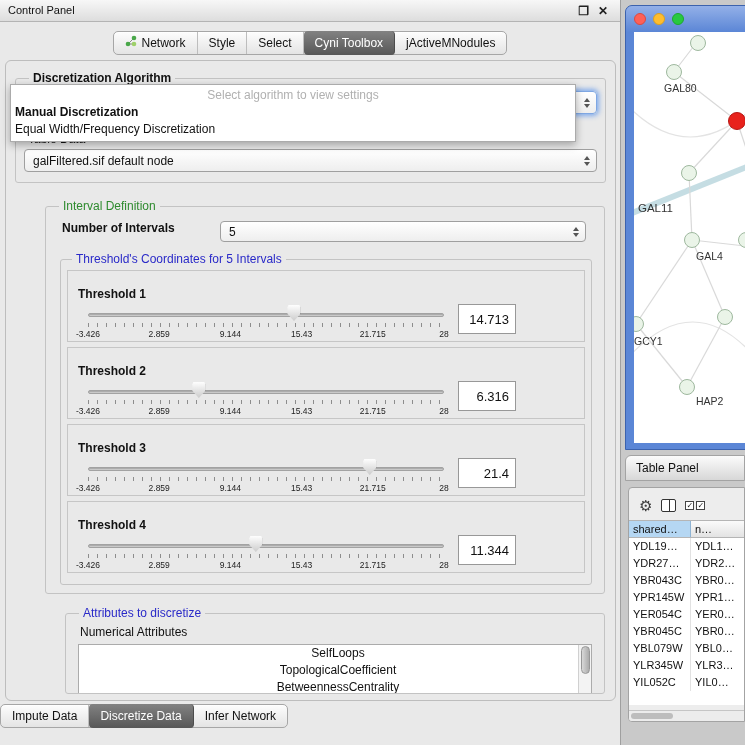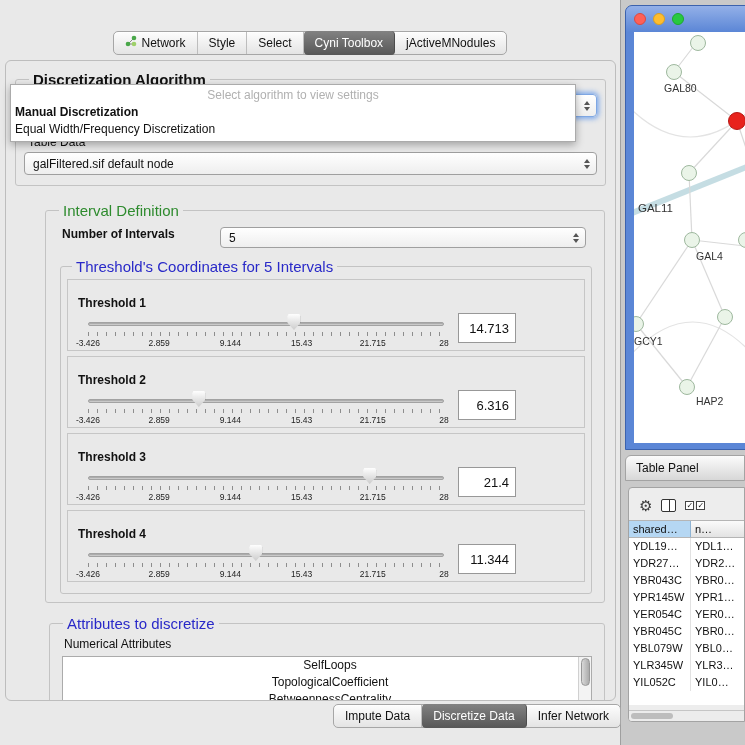--- a/index.html
+++ b/index.html
@@ -14,21 +14,21 @@
 
   .top-tabs { position:absolute; left:0; top:31px; width:100%; display:flex; justify-content:center; }
   .tab-group { display:flex; border:1px solid #a6a6a6; border-radius:5px; background:linear-gradient(#fdfdfd,#e4e4e4); height:24px; box-shadow:0 1px 1px rgba(255,255,255,.8) inset; }
   .tab { padding:0 11px; font-size:12px; line-height:22px; display:flex; align-items:center; gap:5px; border-right:1px solid #bdbdbd; white-space:nowrap; }
   .tab:last-child { border-right:none; }
   .tab.active { background:linear-gradient(#828282,#575757); color:#fff; border-radius:4px; margin:-1px 0; border-right:1px solid #4c4c4c; }
 
   .panel-outline { position:absolute; left:5px; top:60px; width:611px; height:641px; border:1px solid #bdbdbd; border-radius:6px; background:#e9e9e9; padding-top:6px; overflow:hidden; }
 
   fieldset.group { border:1px solid #c3c3c3; border-radius:3px; }
-  fieldset.group legend { font-size:15px; padding:0 4px; margin-left:5px; }
+  fieldset.group legend { font-size:12px; padding:0 4px; margin-left:5px; }
   legend.t-black { color:#111; font-weight:bold; }
   legend.t-green { color:#2e8b2e; }
   legend.t-blue  { color:#2929c8; }
 
   .fs-algo { margin:4px 9px 0 9px; padding:2px 8px 10px 8px; }
   .combo { display:flex; align-items:center; height:23px; border:1px solid #9f9f9f; border-radius:4px; background:linear-gradient(#ffffff,#eeeeee); padding:0 4px 0 8px; font-size:12px; }
   .combo-text { overflow:hidden; white-space:nowrap; }
   .stepper { margin-left:auto; display:flex; flex-direction:column; gap:2px; padding-right:2px; }
   .stepper i { width:0; height:0; border-left:3.5px solid transparent; border-right:3.5px solid transparent; display:block; }
   .stepper .up { border-bottom:4px solid #555; }
@@ -51,28 +51,28 @@
   .tlabel { font-size:12px; font-weight:bold; }
   .slider-row { display:flex; margin-top:3px; align-items:flex-start; }
   .slider { position:relative; width:356px; height:40px; margin-left:10px; flex:none; }
   .track { position:absolute; left:0; right:0; top:9px; height:4px; background:#cdcdcd; border:1px solid #a2a2a2; border-radius:2px; box-shadow:inset 0 1px 1px rgba(0,0,0,.18); }
   .thumb { position:absolute; top:1px; width:13px; height:16px; margin-left:-6px; background:linear-gradient(#fefefe,#cccccc); clip-path:polygon(8% 0,92% 0,100% 14%,100% 55%,50% 100%,0 55%,0 14%); filter:drop-shadow(0 1px 1px rgba(0,0,0,.45)); }
   .ticks { position:absolute; left:0; right:0; top:19px; height:4px; background:repeating-linear-gradient(to right,#8d8d8d 0 1px,transparent 1px 9px); }
   .scale { position:absolute; left:0; right:0; top:25px; height:11px; }
   .scale span { position:absolute; transform:translateX(-50%); font-size:8.5px; color:#222; white-space:nowrap; }
   .tvalue { width:58px; height:30px; border:1px solid #989898; background:#fff; font-size:13px; text-align:right; padding:7px 6px 0 0; margin-left:14px; }
 
-  .fs-attr { margin:12px 10px 0 43px; padding:2px 8px 6px 8px; height:88px; overflow:hidden; }
+  .fs-attr { margin:12px 10px 0 59px; padding:2px 8px 6px 8px; height:88px; overflow:hidden; }
   .attr-label { margin:3px 0 5px 6px; font-size:12px; font-weight:normal; }
   .attr-list { position:relative; margin:0 4px; height:50px; background:#fff; border:1px solid #ababab; overflow:hidden;text-align:center; }
   .attr-item { font-size:12px; padding:1px 0 1px 6px; line-height:15px; }
   .vscroll { position:absolute; right:0; top:0; bottom:0; width:13px; background:#f3f3f3; border-left:1px solid #d0d0d0; }
   .vthumb { position:absolute; top:1px; left:1.5px; width:9px; height:28px; background:linear-gradient(90deg,#d8d8d8,#ababab); border:1px solid #979797; border-radius:5px; }
 
-  .bottom-tabs { position:absolute; left:0; top:704px; width:621px; display:flex; justify-content:flex-end; }
+  .bottom-tabs { position:absolute; left:0; top:704px; width:621px; display:flex; justify-content:flex-start; }
 
   
   .net-window { position:absolute; left:625px; top:5px; width:130px; height:445px; background:#5b86d6; border:1px solid #3c62ad; border-radius:7px 0 0 0; overflow:hidden; }
   .net-titlebar { position:absolute; left:0; top:0; width:100%; height:26px; background:linear-gradient(#93b0e8,#5b86d6); display:flex; align-items:center; gap:7px; padding-left:8px; }
   .light { width:12px; height:12px; border-radius:50%; }
   .light.red { background:#ff6057; border:1px solid #d94a43; }
   .light.yellow { background:#ffbd2e; border:1px solid #d9a022; }
   .light.green { background:#28c940; border:1px solid #1fa82f; }
   .net-canvas { position:absolute; left:8px; top:26px; right:0; bottom:6px; background:#fff; overflow:hidden; }
   .edges { position:absolute; left:0; top:0; }
@@ -95,20 +95,27 @@
   .trow { display:flex; height:17px; }
   .td1 { width:62px; border-right:1px solid #e2e2e2; font-size:11px; line-height:17px; padding-left:4px; white-space:nowrap; overflow:hidden; }
   .td2 { flex:1; font-size:11px; line-height:17px; padding-left:4px; white-space:nowrap; overflow:hidden; }
   .hscroll { position:absolute; left:0; right:0; bottom:0; height:11px; background:#ececec; border-top:1px solid #c5c5c5; }
   .hthumb { position:absolute; left:2px; top:2px; width:42px; height:6px; background:#bdbdbd; border-radius:3px; }
 </style>
 </head>
 <body>
 
 <div class="control-panel">
+  <div class="titlebar">
+    <span>Control Panel</span>
+    <span class="win-icons">
+      <span>❐</span>
+      <span>✕</span>
+    </span>
+  </div>
 
   <div class="top-tabs">
     <div class="tab-group">
       <div class="tab">
         <span><svg width="12" height="12">
               <line x1="3" y1="9" x2="9" y2="3" stroke="#888" stroke-width="1"></line>
               <line x1="3" y1="9" x2="9" y2="9" stroke="#888" stroke-width="1"></line>
               <circle cx="3" cy="9" r="2.3" fill="#4aa84a"></circle>
               <circle cx="9" cy="3" r="2.3" fill="#4aa84a"></circle>
               <circle cx="9" cy="9" r="2.3" fill="#9ed06a"></circle>

